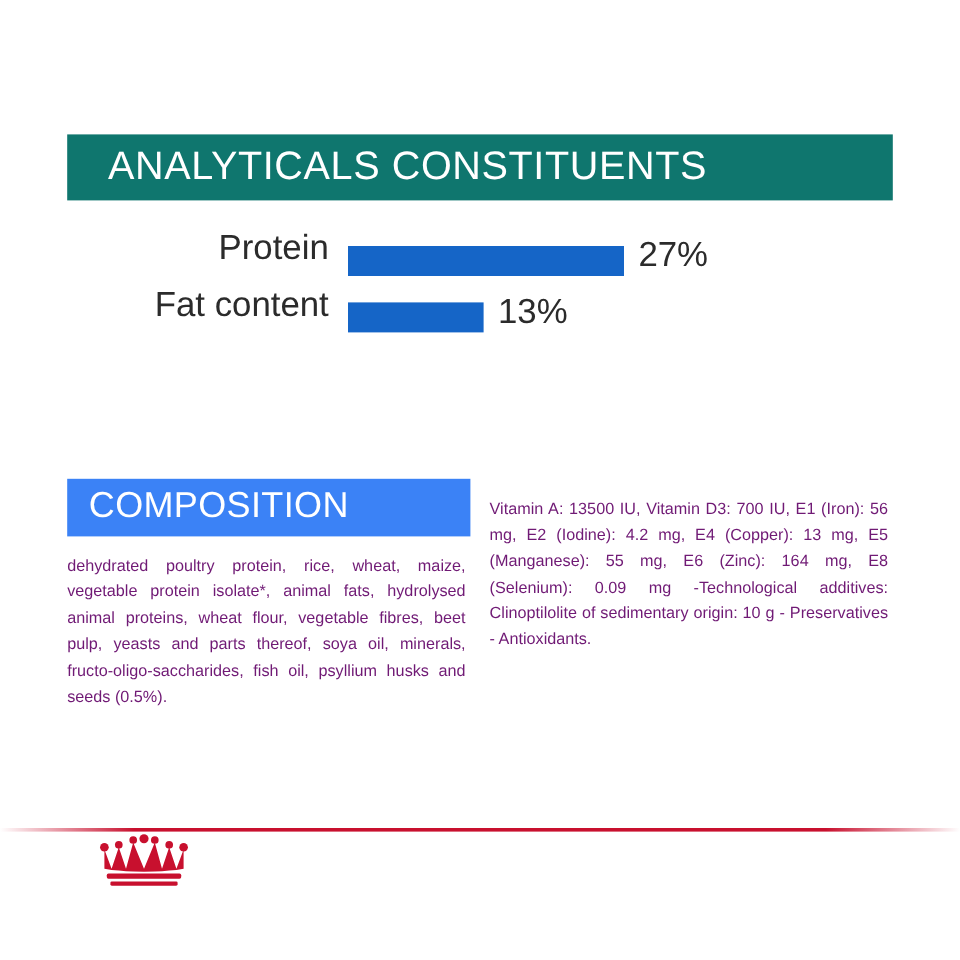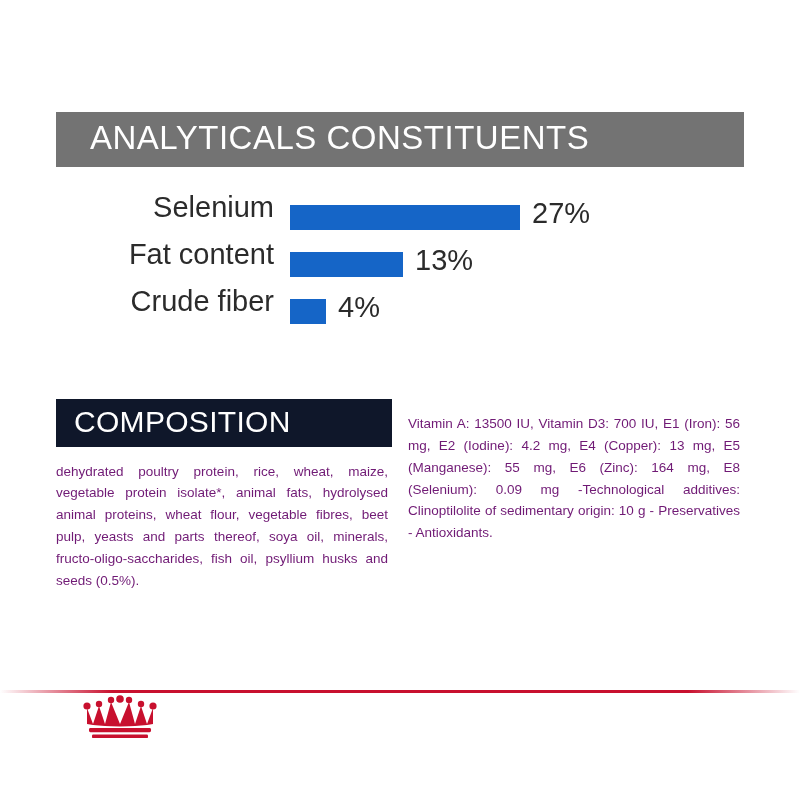--- a/index.html
+++ b/index.html
@@ -22,21 +22,21 @@
   }
 
   
   .analytics-block {
     position: absolute;
     left: 56px;
     top: 112px;
     width: 688px;
   }
   .blue-header {
-    background: #737373;
+    background: #0f766e;
     color: #ffffff;
     font-size: 33px;
     letter-spacing: 0.5px;
     padding: 9px 0 11px 34px;
     box-sizing: border-box;
     line-height: 1.05;
     font-weight: 400;
   }
   .analytics-header {
     width: 688px;
@@ -84,21 +84,21 @@
     left: 56px;
     top: 399px;
     width: 688px;
     display: flex;
     gap: 16px;
   }
   .col {
     width: 336px;
   }
   .col-header {
-    background: #0f172a;
+    background: #3b82f6;
     color: #ffffff;
     padding: 7px 0 9px 18px;
     box-sizing: border-box;
     line-height: 1.05;
     display: flex;
     align-items: baseline;
     white-space: nowrap;
   }
   .col-header .big {
     font-size: 30px;
@@ -139,42 +139,35 @@
 <body>
 
 <div id="page">
 
   <div class="analytics-block">
     <div class="blue-header analytics-header">ANALYTICALS CONSTITUENTS</div>
 
     <div class="bars">
 
       <div class="bar-row">
-        <div class="bar-label">Selenium</div>
+        <div class="bar-label">Protein</div>
         <div class="bar-track">
           <div class="bar-fill" style="width:230px"></div>
           <div class="bar-value">27%</div>
         </div>
       </div>
 
       <div class="bar-row">
         <div class="bar-label">Fat content</div>
         <div class="bar-track">
           <div class="bar-fill" style="width:113px"></div>
           <div class="bar-value">13%</div>
         </div>
       </div>
 
-      <div class="bar-row">
-        <div class="bar-label">Crude fiber</div>
-        <div class="bar-track">
-          <div class="bar-fill" style="width:36px"></div>
-          <div class="bar-value">4%</div>
-        </div>
-      </div>
 
       <div class="bar-row">
       </div>
 
     </div>
   </div>
 
   <div class="columns">
 
     <div class="col">

